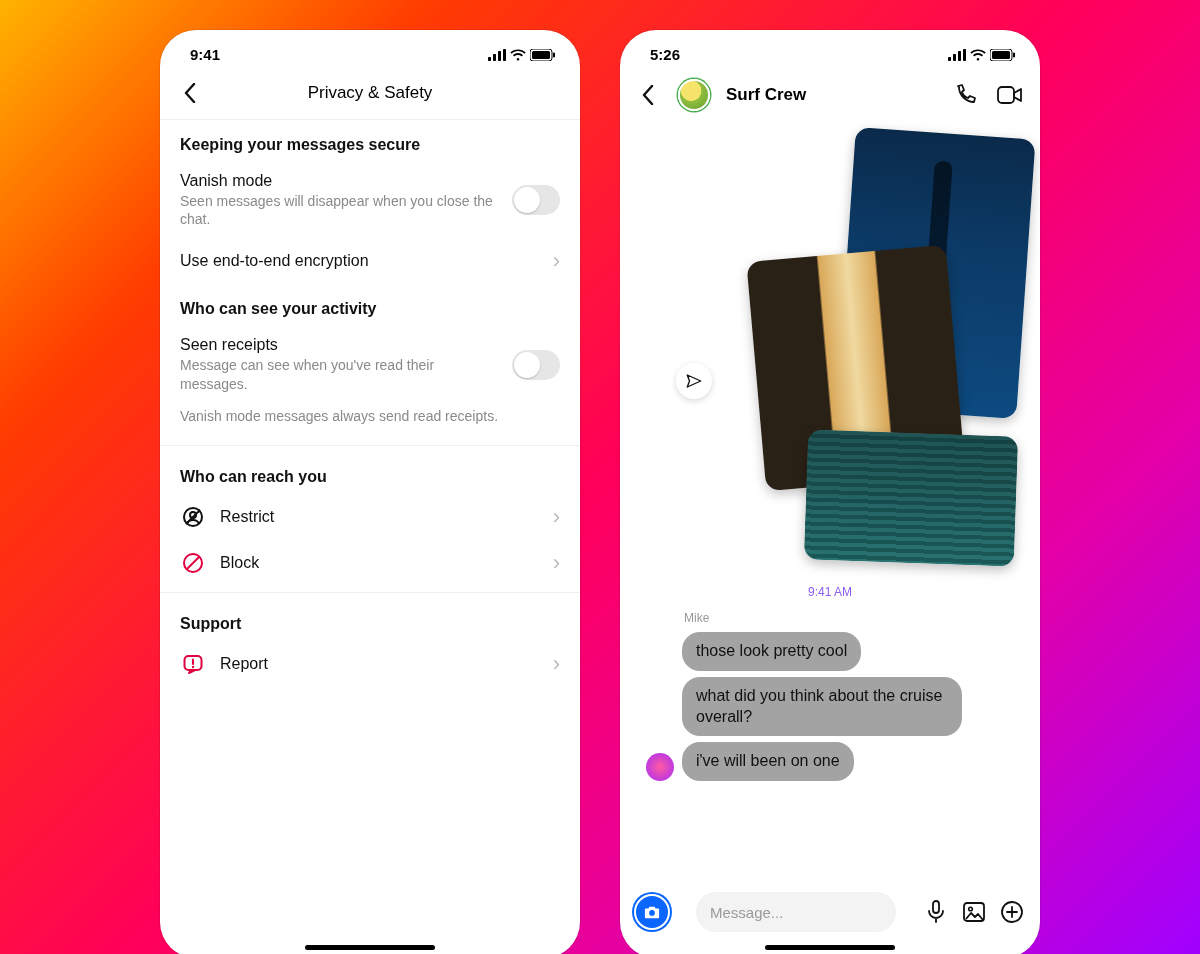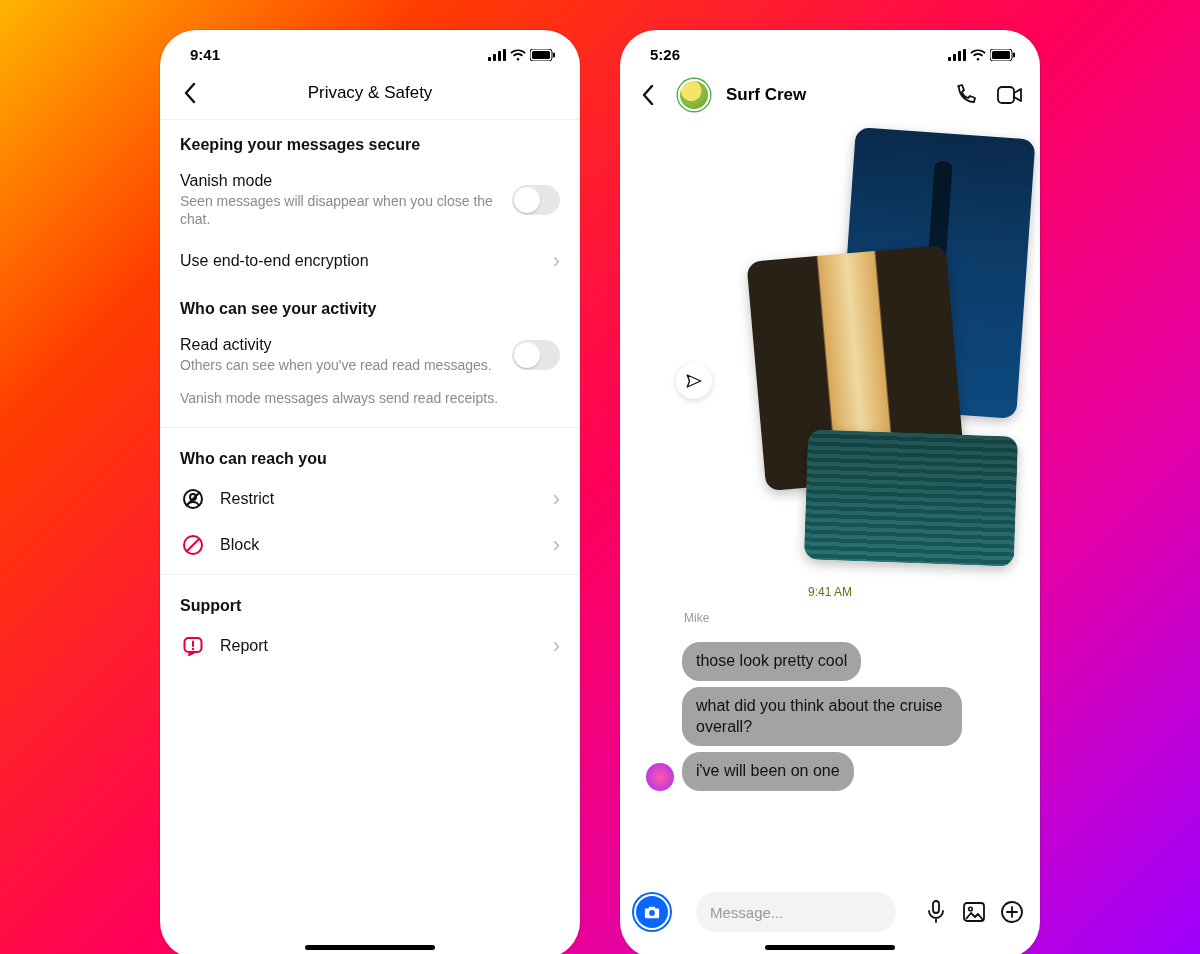--- a/index.html
+++ b/index.html
@@ -106,22 +106,22 @@
                 background:rgba(0,0,0,.55); border-radius:8px; transform:translateX(-50%); }
   .p2 { top:120px; right:70px; width:200px; height:230px; transform:rotate(-5deg);
         background: linear-gradient(90deg,#2a2116 0%, #2a2116 35%, #d9a85a 36%, #f0d9a0 50%, #d9a85a 64%, #2a2116 65%, #2a2116 100%); }
   .p3 { top:300px; right:10px; width:210px; height:130px; transform:rotate(2deg);
         background: repeating-linear-gradient(180deg,#5a8a8a 0 4px,#3a6a6a 4px 8px),
                     linear-gradient(180deg,#2d4d4d 0%, #3a6a6a 100%); background-blend-mode:overlay; }
   .share-chip {
     width:36px; height:36px; border-radius:50%; background:#fff; box-shadow:0 2px 6px rgba(0,0,0,.15);
     display:flex; align-items:center; justify-content:center; position:absolute; left:-50px; top:230px;
   }
-  .timestamp { text-align:center; font-size:12px; color:#4d7c0f; margin:22px 0 12px 0; }
-  .sender-name { font-size:12px; color:#999; margin-left:50px; margin-bottom:17px; }
+  .timestamp { text-align:center; font-size:12px; color:#8b5cf6; margin:22px 0 12px 0; }
+  .sender-name { font-size:12px; color:#999; margin-left:50px; margin-bottom:7px; }
   .msg-row { display:flex; align-items:flex-end; gap:8px; margin-bottom:6px; padding-left:12px; }
   .msg-avatar {
     width:28px; height:28px; border-radius:50%;
     background: radial-gradient(circle at 50% 50%, #ff5aa0 0%, #c03adf 70%, #6a3ae0 100%);
     visibility:hidden;
   }
   .msg-row.last .msg-avatar { visibility:visible; }
   .bubble {
     background:#a3a3a3; border-radius:18px; padding:9px 14px; font-size:16px; color:#111;
     max-width:280px; line-height:1.3;
@@ -191,22 +191,22 @@
       <div class="text">
         <div class="label">Use end-to-end encryption</div>
       </div>
       <span class="chev">›</span>
     </div>
 
     <div class="section-title">Who can see your activity</div>
 
     <div class="row">
       <div class="text">
-        <div class="label">Read activity</div>
-        <div class="sub">Others can see when you've read read messages.</div>
+        <div class="label">Seen receipts</div>
+        <div class="sub">Message can see when you've read their messages.</div>
       </div>
       <div class="toggle"></div>
     </div>
     <div class="note">Vanish mode messages always send read receipts.</div>
 
     <div class="divider"></div>
     <div class="section-title">Who can reach you</div>
 
     <div class="row">
       <div class="icon-slot">

